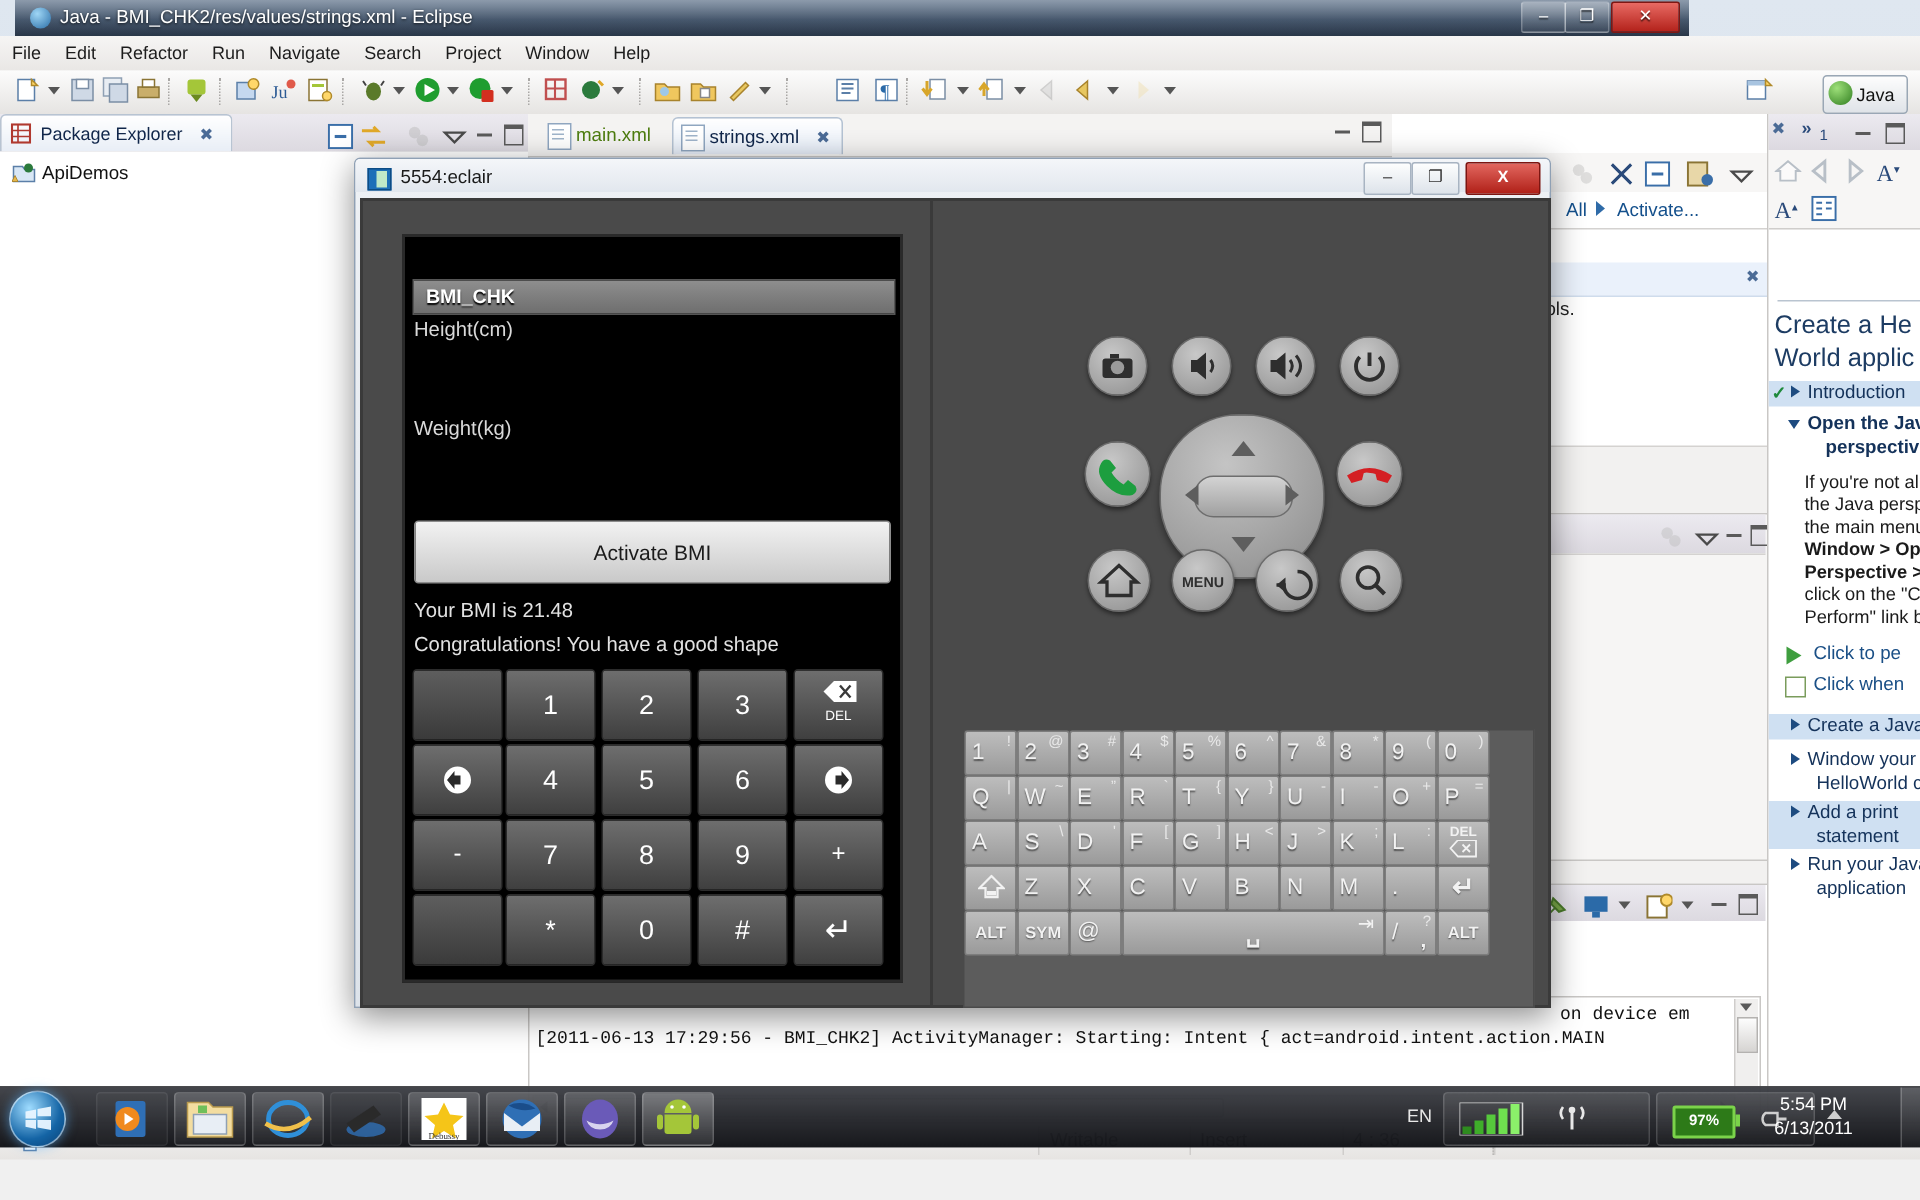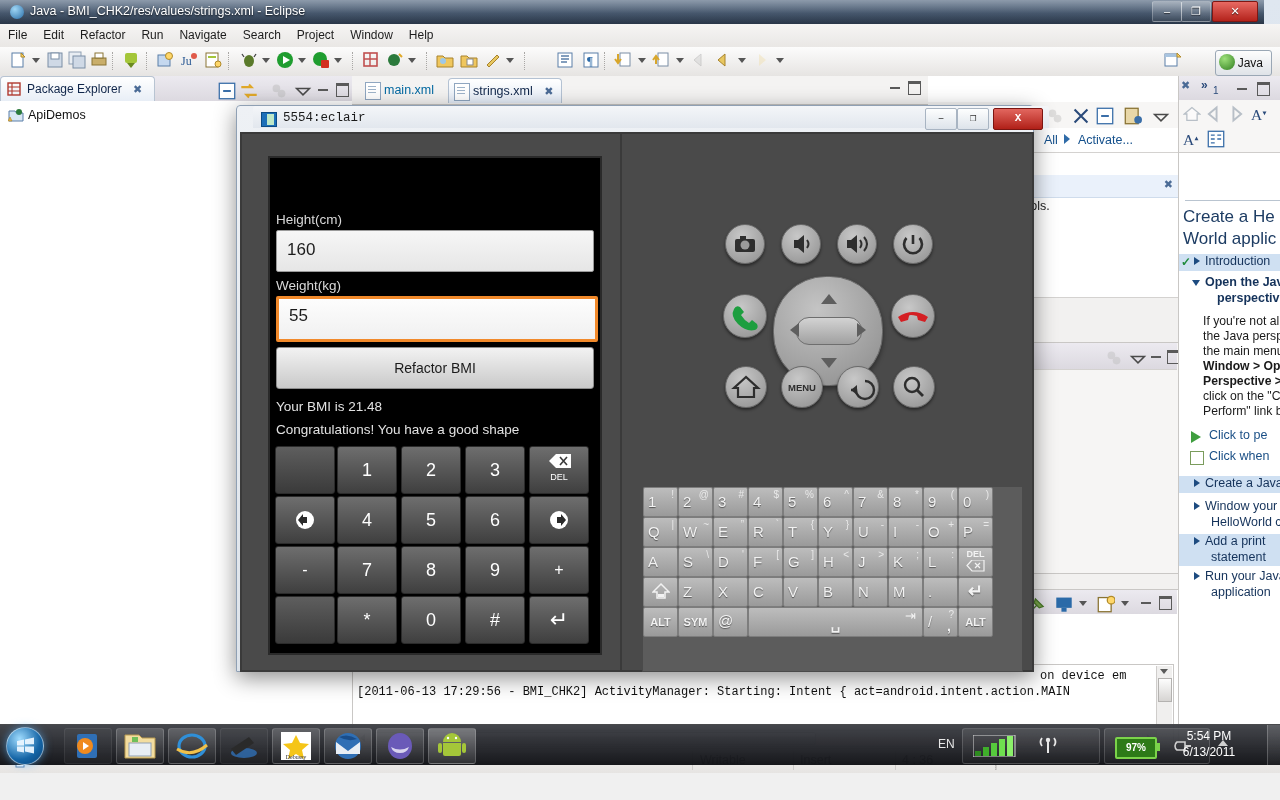--- a/index.html
+++ b/index.html
@@ -6,21 +6,21 @@
   html,body{margin:0;padding:0;}
   body{
     width:1280px;height:800px;overflow:hidden;position:relative;
     font-family:"Liberation Sans",sans-serif;font-size:12px;
     background:#f0f0f0;color:#000;
   }
 
   
   #win-frame{position:absolute;left:0;top:0;width:1280px;height:760px;
     background:linear-gradient(#dfe7f0,#cfd9e6);}
-  #win-titlebar{position:absolute;left:0;top:0;width:1264px;height:24px;
+  #win-titlebar{position:absolute;left:10px;top:0;width:1116px;height:24px;
     background:linear-gradient(#5b6f87,#2f3e52);
     overflow:hidden;}
   #win-titlebar .tbar-inner{position:absolute;left:0;top:0;width:1280px;height:24px;
     background:linear-gradient(rgba(255,255,255,.30),rgba(255,255,255,.02) 55%,rgba(0,0,0,.12));}
   .win-title-text{position:absolute;left:30px;top:4px;color:#fff;font-size:12.5px;
     text-shadow:0 1px 2px rgba(0,0,0,.8);white-space:nowrap;}
   .eclipse-logo{position:absolute;left:10px;top:5px;width:14px;height:14px;border-radius:50%;
     background:radial-gradient(circle at 35% 30%,#9fd6f5,#2a6ea8);}
   .wbtn{position:absolute;top:1px;width:28px;height:19px;border:1px solid rgba(255,255,255,.25);
     border-radius:2px;}
@@ -64,21 +64,21 @@
   #pkg-tree{position:absolute;left:0;top:25px;width:352px;height:647px;background:#fff;
     border-right:1px solid #c9c7c5;}
   .tree-row{position:relative;height:20px;line-height:20px;padding-left:28px;font-size:12.5px;color:#111;}
   .tree-row.sel{background:#eef2f8;}
   .tree-ico{position:absolute;left:8px;top:3px;width:16px;height:14px;}
 
   
   #editor-area{position:absolute;left:352px;top:52px;width:576px;height:672px;background:#f4f3f2;}
   .etab{position:absolute;top:2px;height:24px;padding:0 8px 0 24px;font-size:12.5px;line-height:24px;
     color:#10264a;white-space:nowrap;}
-  .etab.inactive{color:#0369a1;}
+  .etab.inactive{color:#4d7c0f;}
   .etab.active{background:linear-gradient(#ffffff,#e4ecf7);border:1px solid #b4c2d3;border-bottom:none;
     border-radius:4px 4px 0 0;}
   .etab .fico{position:absolute;left:5px;top:4px;width:14px;height:16px;background:#fff;
     border:1px solid #8fa6c0;}
   .etab .fico:after{content:"";position:absolute;left:2px;top:3px;width:8px;height:1px;
     box-shadow:0 0 0 0 #8fa6c0,0 3px 0 #9fb4ca,0 6px 0 #9fb4ca;background:#9fb4ca;}
   #editor-body{position:absolute;left:0;top:28px;width:576px;height:610px;background:#fff;border:1px solid #c9c7c5;}
   .blurred-code{position:absolute;left:10px;top:8px;color:#bdbdbd;font-size:12px;
     filter:blur(2px);font-family:"Liberation Mono",monospace;}
 
@@ -153,22 +153,22 @@
   #status-bar{position:absolute;left:0;top:724px;width:1280px;height:24px;
     background:linear-gradient(#f5f4f3,#e6e4e2);border-top:1px solid #cfcdcb;}
   .sb-cell{position:absolute;top:4px;font-size:12.5px;color:#1c1c1c;}
   .sb-div{position:absolute;top:2px;width:1px;height:19px;background:#cfcdcb;}
 
   
   #emu{position:absolute;left:236px;top:105px;width:796px;height:565px;
     background:linear-gradient(#eef1f5,#dde3ea);
     border:1px solid #8fa0b4;border-radius:4px 4px 0 0;
     box-shadow:0 6px 22px rgba(0,0,0,.45);}
-  #emu-title{position:absolute;left:16px;top:0;width:796px;height:22px;
-    background:linear-gradient(#f4f6f9,#e2e7ee);border-radius:3px 3px 0 0;font-family:Liberation Mono, monospace;}
+  #emu-title{position:absolute;left:0;top:0;width:796px;height:22px;
+    background:linear-gradient(#f4f6f9,#e2e7ee);border-radius:3px 3px 0 0;}
   #emu-title-text{position:absolute;left:30px;top:5px;font-size:12.5px;color:#1a1a1a;}
   #emu-ico{position:absolute;left:8px;top:6px;width:14px;height:13px;background:#1d6fb8;
     border:1px solid #0d4c85;}
   #emu-ico:after{content:"";position:absolute;left:5px;top:1px;width:7px;height:11px;background:#bfe8c8;}
   .emu-wbtn{position:absolute;top:2px;width:30px;height:20px;border:1px solid #a8b4c2;
     background:linear-gradient(#fdfefe,#dde3ea);border-radius:2px;}
   #emu-min{right:92px;} #emu-max{right:60px;}
   #emu-close{right:6px;width:48px;background:linear-gradient(#e2675f,#b02018);border-color:#7c1511;}
   .emu-wbtn span{display:block;text-align:center;line-height:18px;font-size:11px;color:#333;}
   #emu-close span{color:#fff;font-weight:bold;}
@@ -774,33 +774,30 @@
       <div class="emu-wbtn" id="emu-close">
           <span>X</span>
         </div>
     </div>
 
     <div id="emu-body">
       <div id="emu-divider"></div>
 
       <div id="emu-screen">
 
+        <div id="atitle">
+          <span>BMI_CHK</span>
+        </div>
 
         <div class="alabel" style="top:54px;">Height(cm)</div>
-        <div class="afield" style="top:72px;">
-          <span>160</span>
-        </div>
 
         <div class="alabel" style="top:120px;">Weight(kg)</div>
-        <div class="afield focused" style="top:138px;">
-          <span>55</span>
-        </div>
 
         <div id="abutton" style="top:189px;">
-          <span>Refactor BMI</span>
+          <span>Activate BMI</span>
         </div>
 
         <div class="aresult" style="top:241px;">Your BMI is 21.48</div>
         <div class="aresult" style="top:264px;">Congratulations! You have a good shape</div>
 
         <div id="akeypad" style="top:288px;height:200px;">
 
           <div class="akey blank" style="left:2px;top:0;width:58px;height:46px;"></div>
           <div class="akey" style="left:64px;top:0;width:58px;height:46px;">
               <span style="line-height:46px;">1</span>

